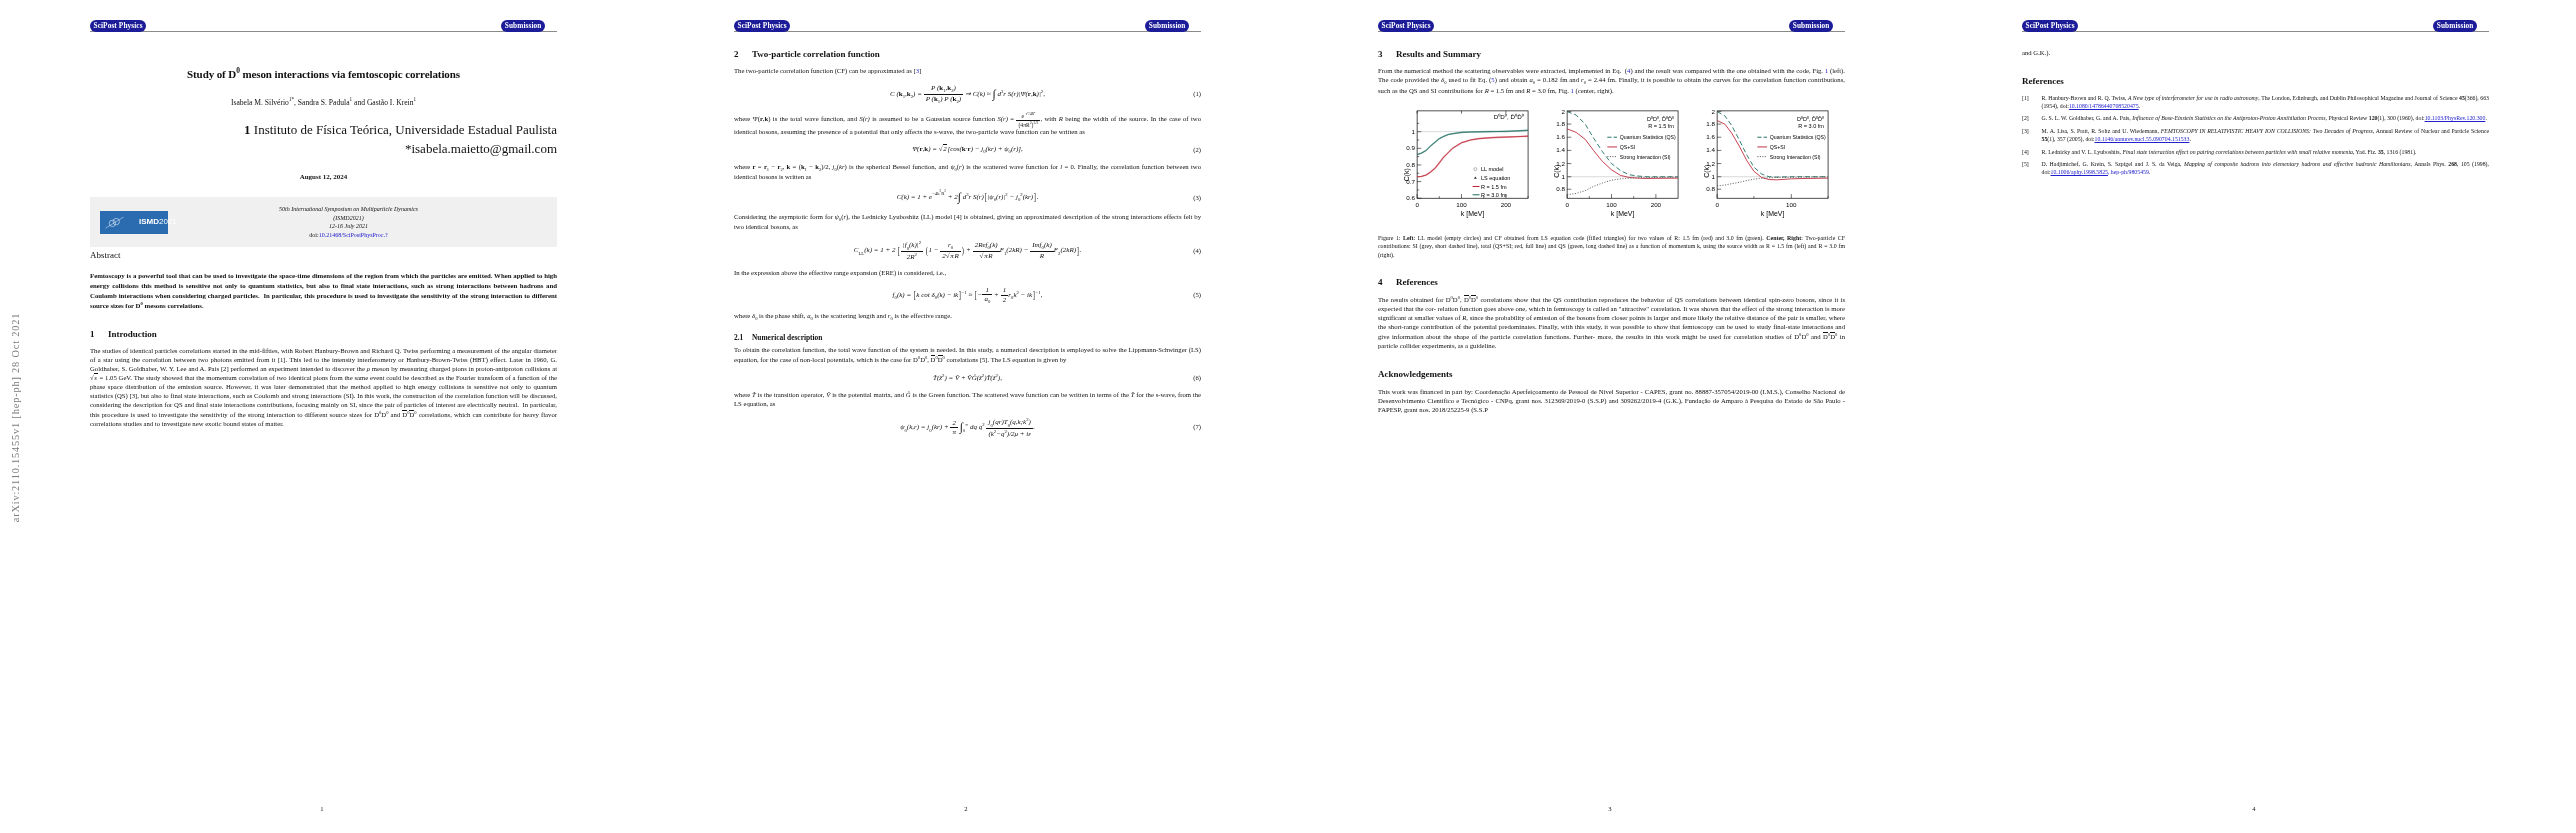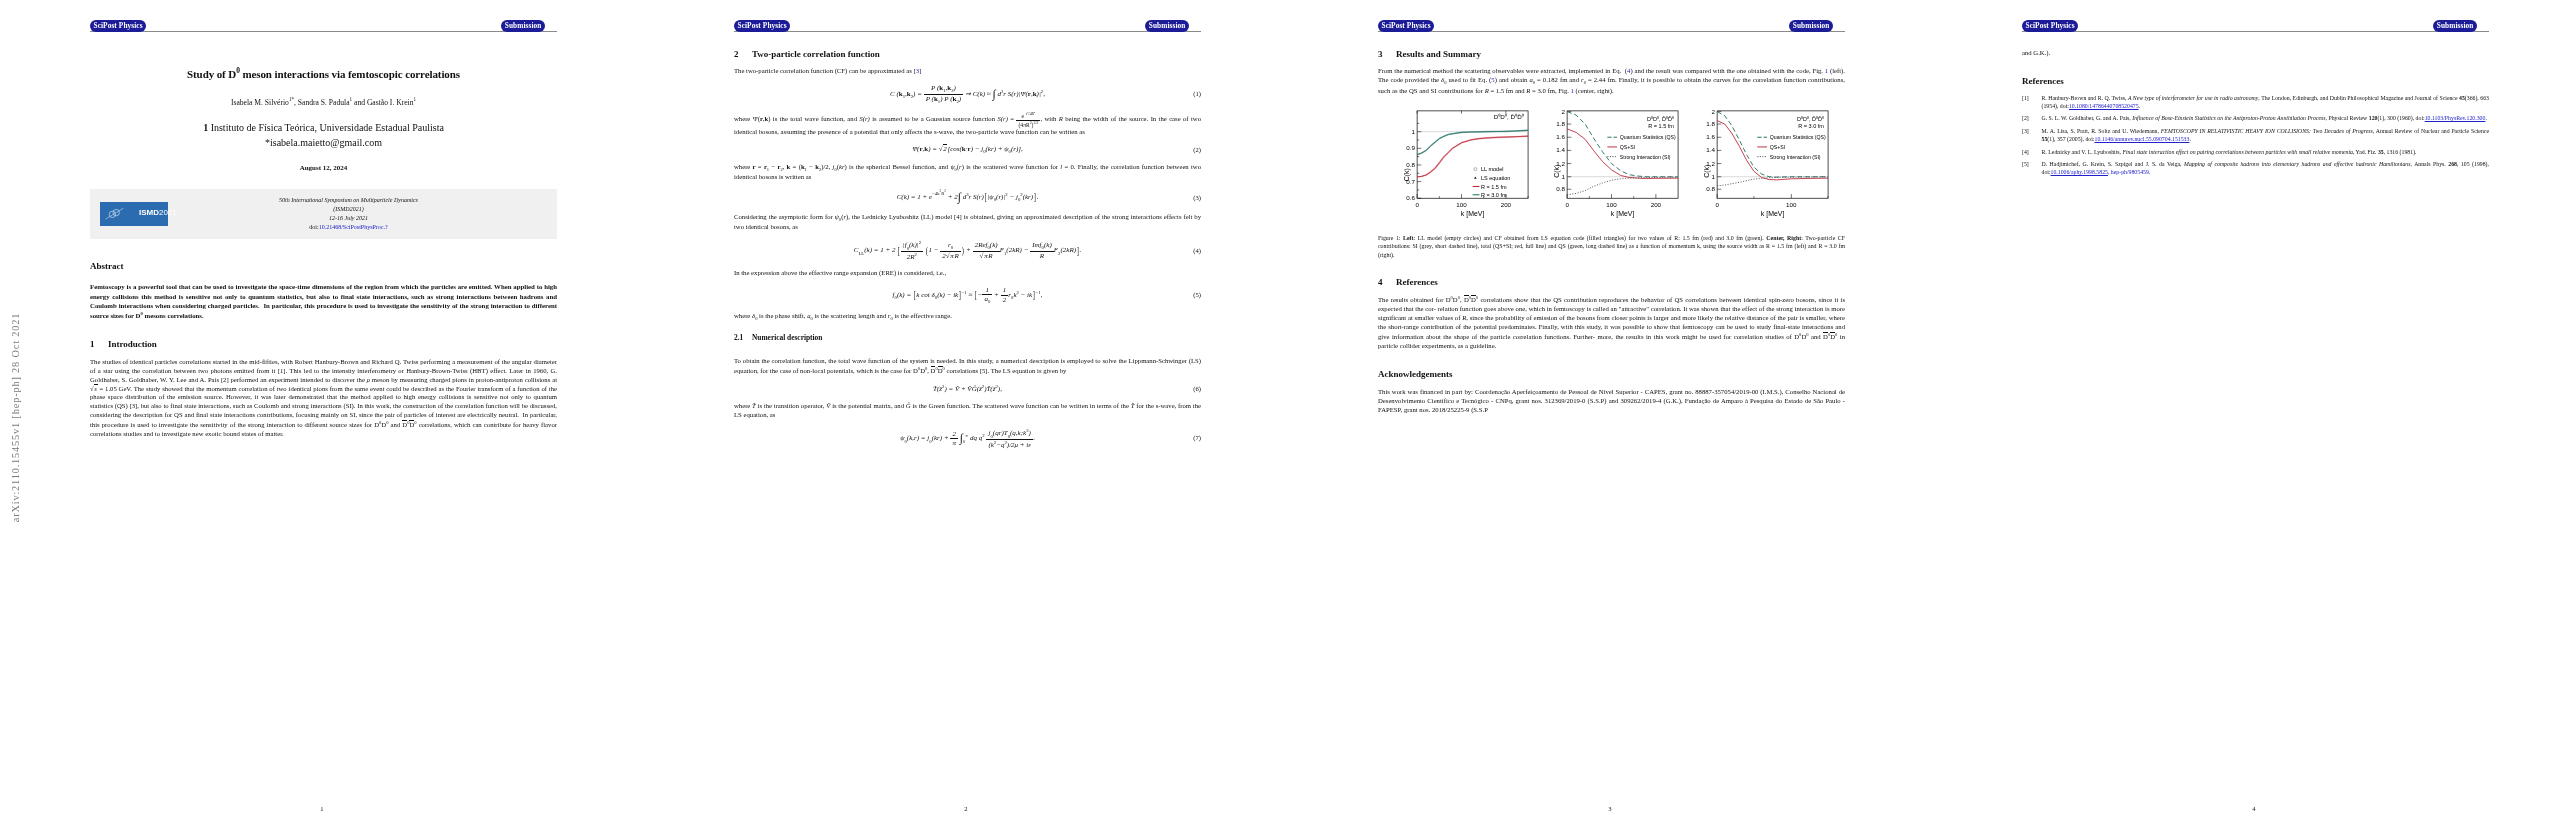--- a/index.html
+++ b/index.html
@@ -75,21 +75,21 @@
 
   
   .title {
     text-align:center;
     font-size:11px;
     font-weight:bold;
     margin:15.3px 0 0 0;
     letter-spacing:-0.1px;
   }
   .authors { text-align:center; font-size:7.6px; margin-top:14px; }
-  .affil   { text-align:center; font-size:10px; margin-top:14px; line-height:1.45; }
+  .affil   { text-align:right; font-size:13px; margin-top:14px; line-height:1.45; }
   .affil b { font-weight:bold; }
   .datel   { text-align:center; font-size:7px; margin-top:14px;font-weight:bold; }
 
   
   .confbox {
     margin:15.3px 0 0 0;
     background:#f0f0f0;
     height:50px;
     display:flex; align-items:center;
     padding:0 9.7px;
@@ -118,24 +118,24 @@
 
   
   h2.sec {
     font-size:9px; font-weight:bold;
     margin:18px 0 7.6px 0;
     line-height:1.2;
   }
   h2.sec .num { display:inline-block; width:18px; }
   h3.sub {
     font-size:7.4px; font-weight:bold;
-    margin:11px 0 14px 0;
+    margin:11px 0 3px 0;
   }
   h3.sub .num { display:inline-block; width:18px; }
-  h2.abs { font-size:9px; font-weight:bold; margin:22px 0 9px 0; }
+  h2.abs { font-size:9px; font-weight:normal; margin:3px 0 9px 0; }
   .absbody { font-weight:bold; font-size:6.8px; line-height:1.45; text-align:justify; }
 
   
   .eq {
     position:relative;
     margin:7.6px 0 7.6px 0;
     text-align:center;
     font-family:"Liberation Serif", serif;
     font-style:italic;
     font-size:7px;

